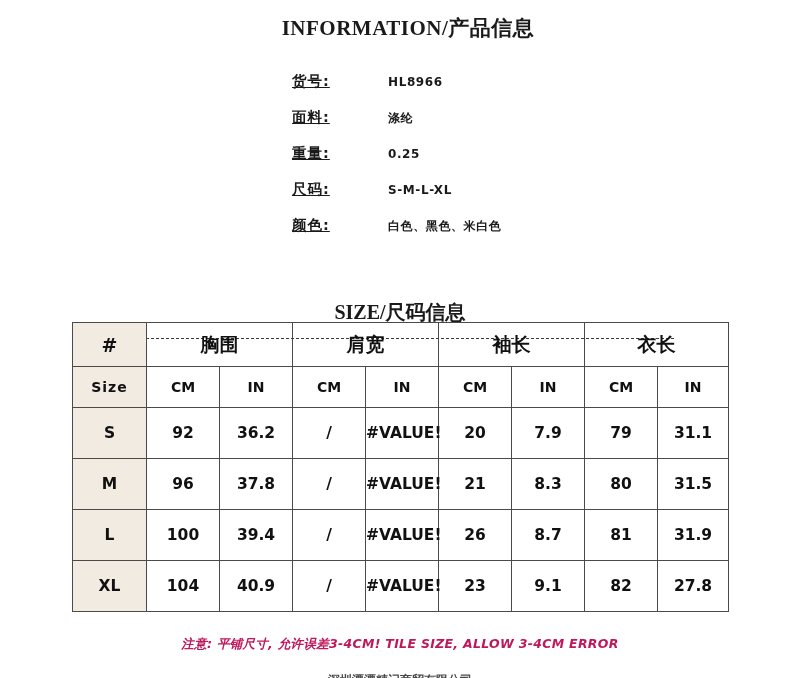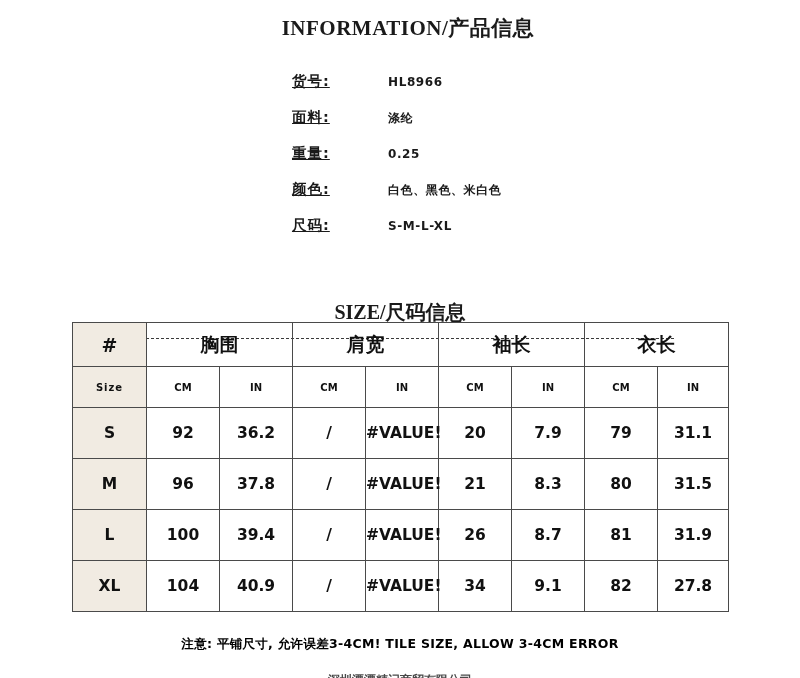--- a/index.html
+++ b/index.html
@@ -94,42 +94,43 @@
   table.size-table td, table.size-table th {
     border: 1px solid #4a4a4a;
     text-align: center;
     font-family: "DejaVu Sans", sans-serif;
     font-weight: bold;
     color: #111;
     padding: 0;
   }
 
   .row-head1 td { height: 43px; font-size: 19px; }
-  .row-head2 td { height: 40px; font-size: 10px; }
+  .row-head2 td { height: 40px; font-size: 14px; }
   .row-data td  { height: 50px; font-size: 15.5px; }
 
   .c-label { background: #f1ebe2; width: 74px; }
   .hash { font-size: 15px; }
   .sizeword { font-size: 15px; letter-spacing: 1px; }
   .sizeletter { font-size: 19px; }
 
   .val-err { font-size: 14.5px; }
 
   
   .note {
     position: absolute;
     left: 0;
     top: 622px;
     width: 800px;
     text-align: center;
     font-family: "DejaVu Sans", sans-serif;
     font-size: 12.5px;
     font-weight: bold;
     letter-spacing: 0.3px;
-    color: #000000;
+    color: #be185d;
+    font-style: italic;
   }
   .company {
     position: absolute;
     left: 0;
     top: 658px;
     width: 800px;
     text-align: center;
     font-family: "DejaVu Sans", sans-serif;
     font-size: 12px;
     font-weight: bold;
@@ -151,26 +152,26 @@
     </li>
     <li class="info-row">
       <span class="info-label">面料:</span>
       <span class="info-value">涤纶</span>
     </li>
     <li class="info-row">
       <span class="info-label">重量:</span>
       <span class="info-value">0.25</span>
     </li>
     <li class="info-row">
+      <span class="info-label">尺码:</span>
+      <span class="info-value">S-M-L-XL</span>
+    </li>
+    <li class="info-row">
       <span class="info-label">颜色:</span>
       <span class="info-value">白色、黑色、米白色</span>
-    </li>
-    <li class="info-row">
-      <span class="info-label">尺码:</span>
-      <span class="info-value">S-M-L-XL</span>
     </li>
   </ul>
 
   <div class="size-title">SIZE/尺码信息</div>
   <div class="dash-line"></div>
 
   <div class="table-wrap">
     <table class="size-table">
       <colgroup>
         <col style="width:74px">
@@ -238,21 +239,21 @@
           <td>81</td>
           <td>31.9</td>
         </tr>
 
         <tr class="row-data">
           <td class="c-label sizeletter">XL</td>
           <td>104</td>
           <td>40.9</td>
           <td>/</td>
           <td class="val-err">#VALUE!</td>
-          <td>34</td>
+          <td>23</td>
           <td>9.1</td>
           <td>82</td>
           <td>27.8</td>
         </tr>
       </tbody>
     </table>
   </div>
 
   <div class="note">注意: 平铺尺寸, 允许误差3-4CM! TILE SIZE, ALLOW 3-4CM ERROR</div>
   <div class="company">深圳潭潭精记商贸有限公司</div>

